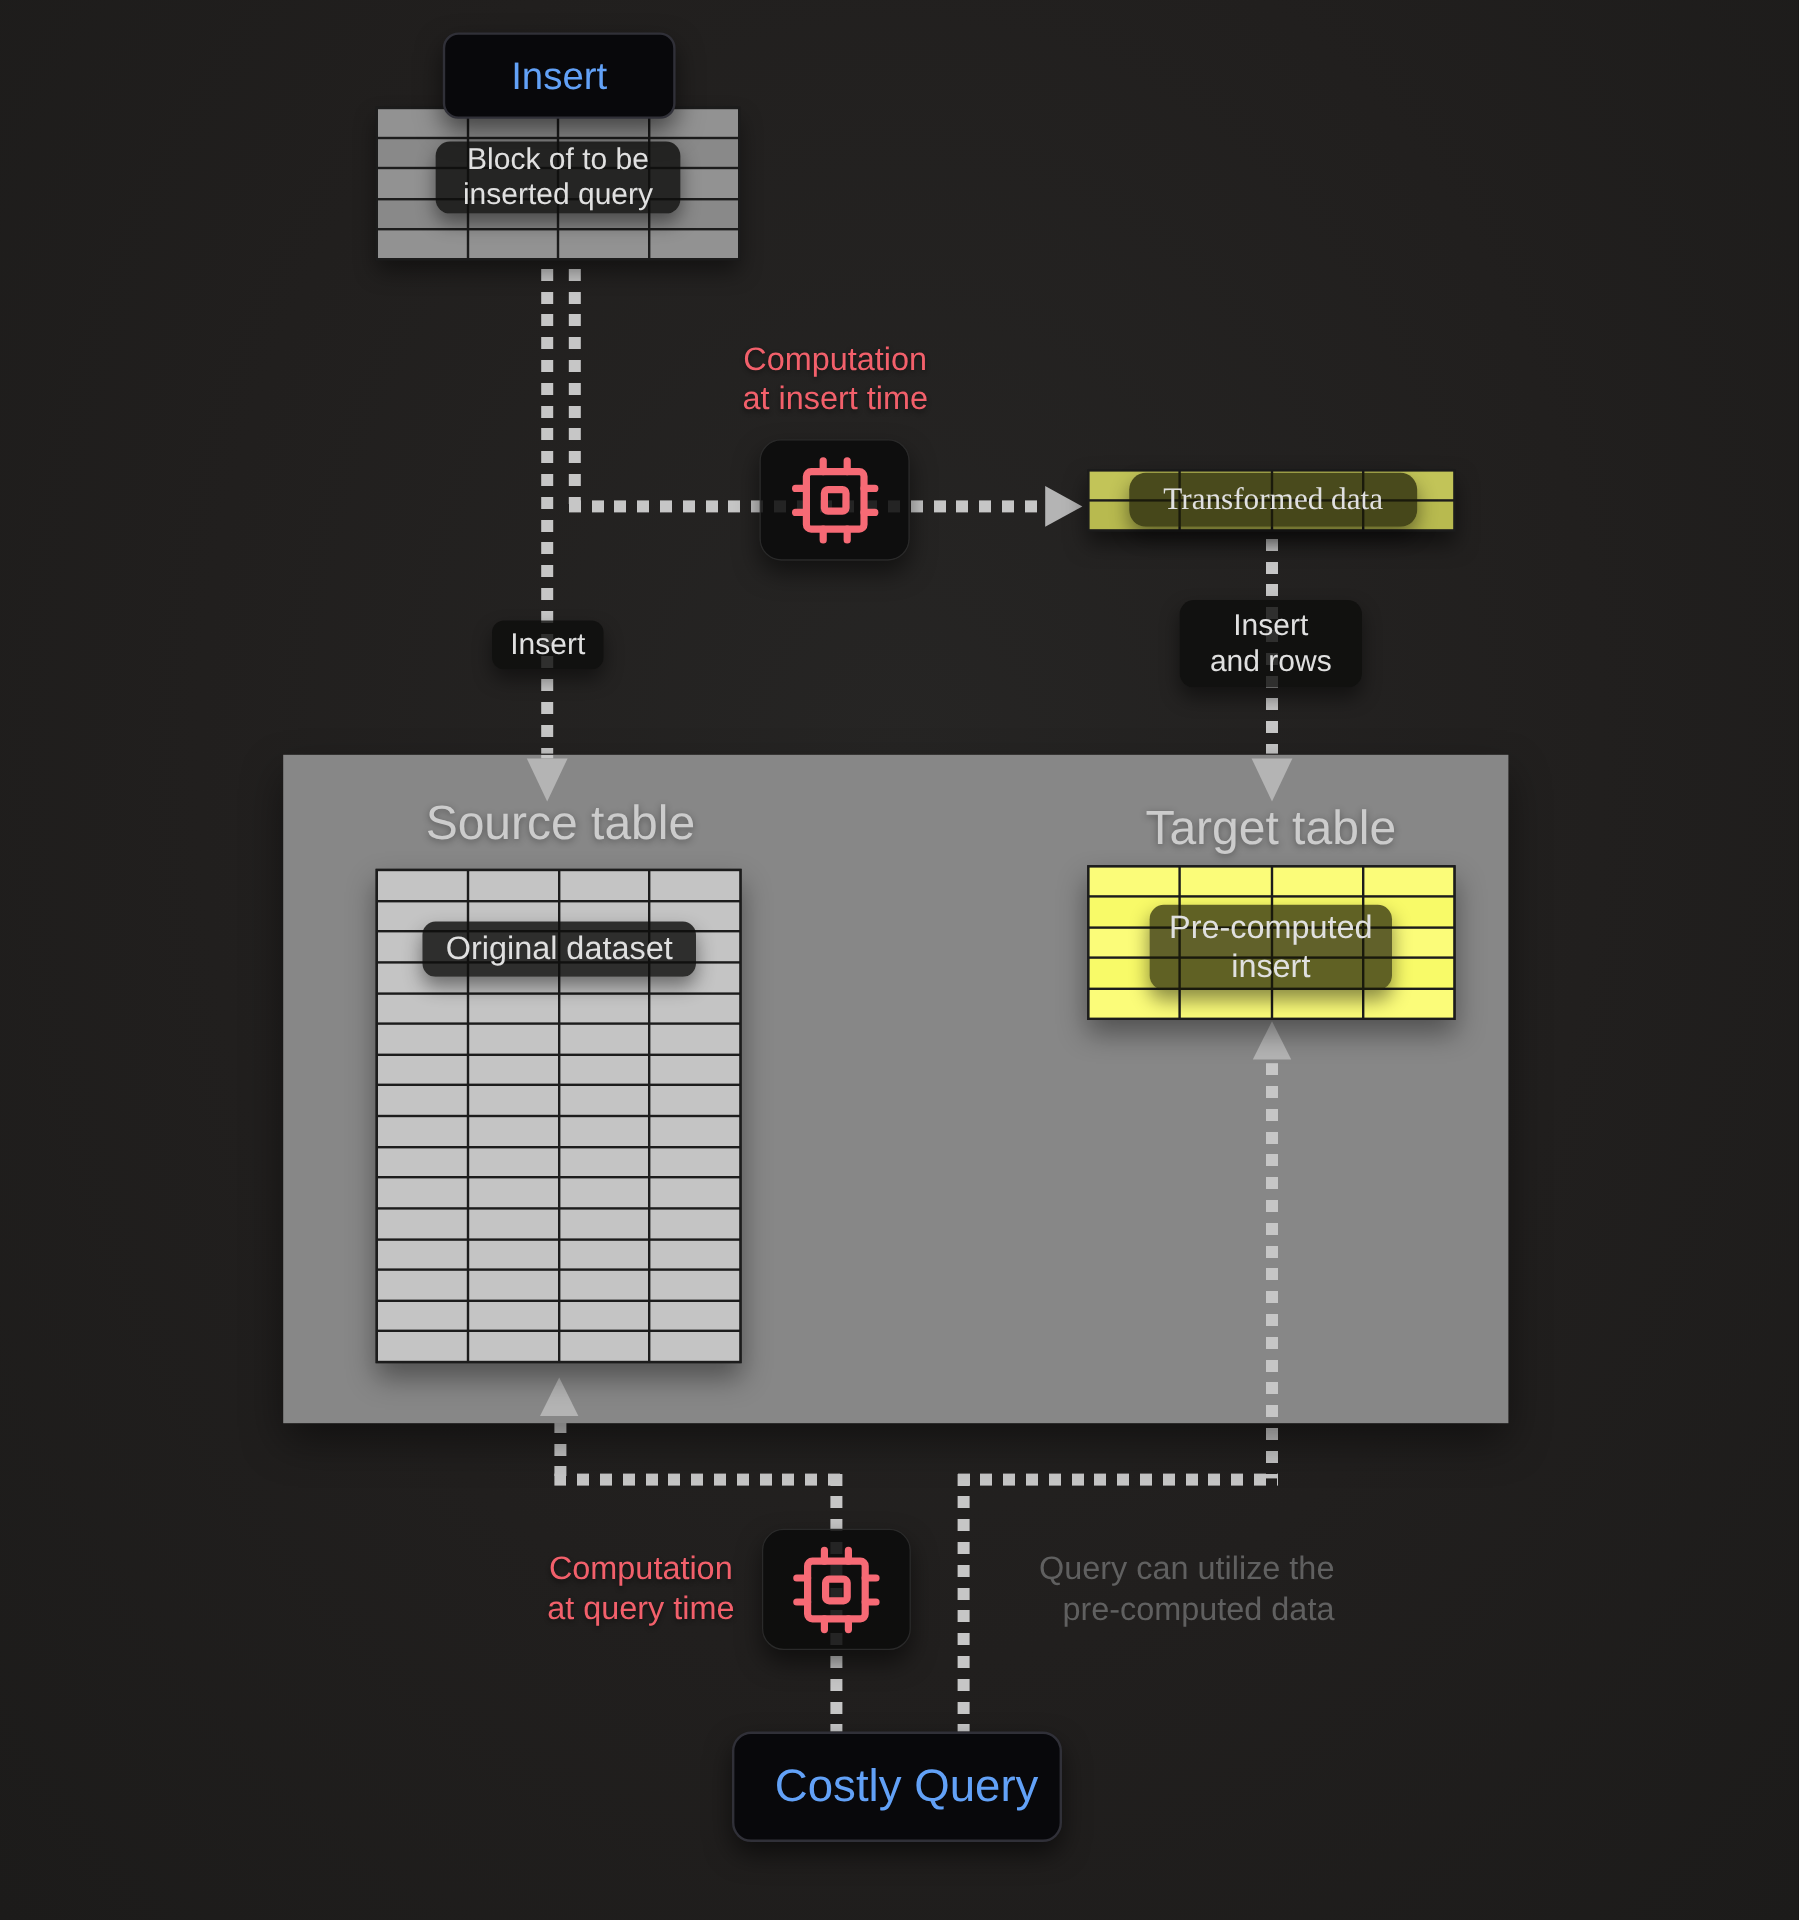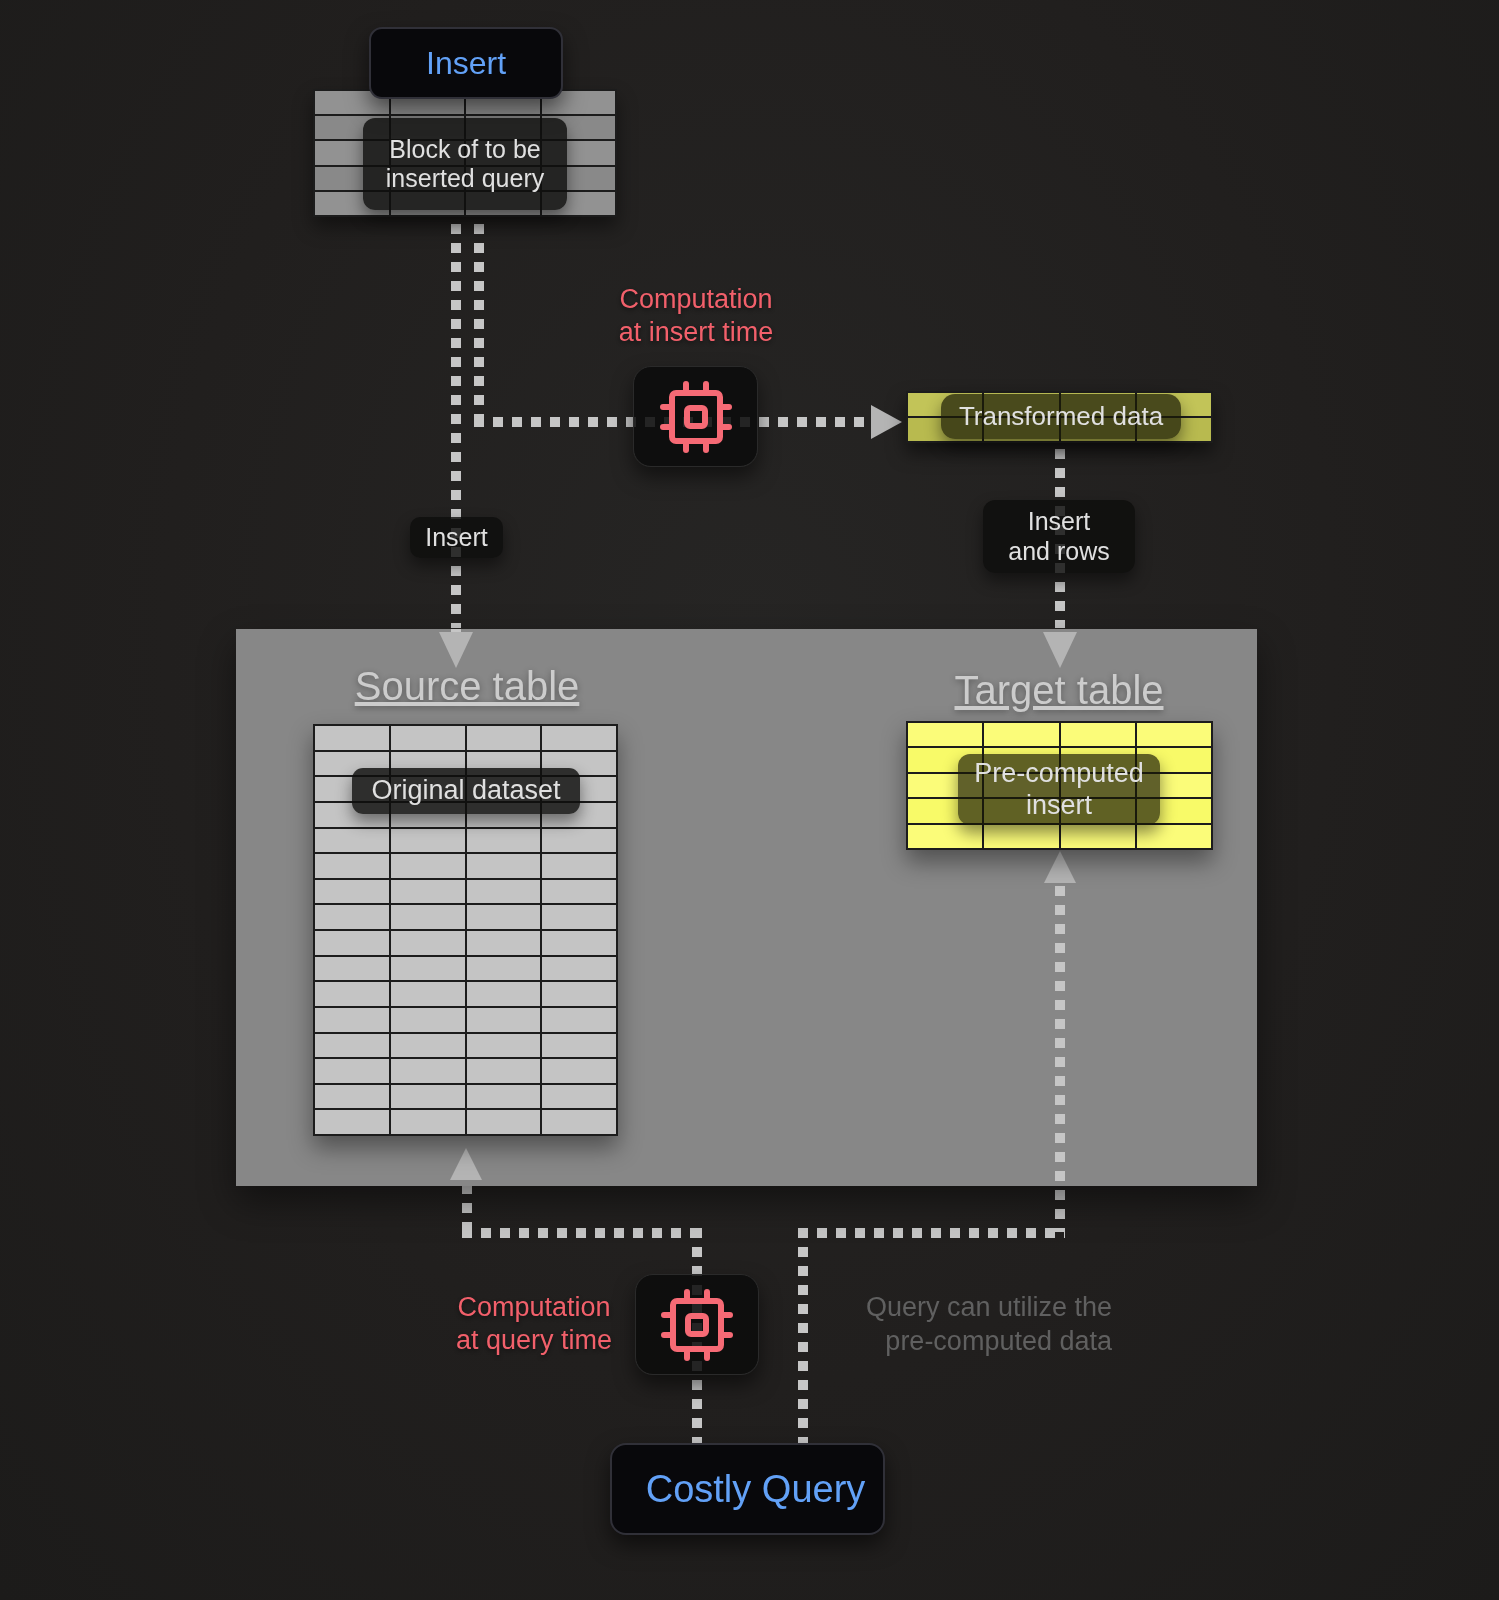--- a/index.html
+++ b/index.html
@@ -45,21 +45,21 @@
   
   .cpu-box{
     background:rgba(12,12,12,.87);border:1px solid #2a2a2a;border-radius:18px;
     display:flex;align-items:center;justify-content:center;
     box-shadow:0 10px 20px rgba(0,0,0,.5);
   }
   .red-note{color:var(--red);text-align:center;font-size:27px;line-height:33px;
     text-shadow:0 2px 4px rgba(0,0,0,.45);}
   .gray-note{color:#606060;text-align:center;font-size:27px;line-height:34px;}
   .panel-heading{color:#cccccc;font-size:40px;text-align:center;
-    text-shadow:0 2px 6px rgba(0,0,0,.35);text-decoration:underline;}
+    text-shadow:0 2px 6px rgba(0,0,0,.35);}
 </style>
 </head>
 <body>
 
 <div id="stage" style="--dots: #c6c6c6; --arrow: #b4b4b4; --red: #f2606b; --blue: #62a1f7;">
 
   <div class="vdots" style="left:451px;top:224px;height:404px;"></div>
   <div class="vdots" style="left:474px;top:224px;height:196px;"></div>
   <div class="hdots" style="left:474px;top:417px;width:396px;"></div>
   <div class="abs arr-right" style="left:871px;top:405px;"></div>
@@ -205,21 +205,21 @@
       <div></div>
       <div></div>
       <div></div>
       <div></div>
       <div></div>
       <div></div>
     </div>
   <div class="abs action-box" style="left:369px;top:27px;width:194px;height:72px;font-size:32px;">
     <span>Insert</span>
   </div>
-  <div class="abs chip-label" style="left:363px;top:118px;width:204px;height:92px;font-size:25px;">
+  <div class="abs chip-label" style="left:363px;top:118px;width:204px;height:60px;font-size:25px;">
     <span>Block of to be</span>
     <span>inserted query</span>
   </div>
 
   <div class="abs red-note" style="left:590px;top:283px;width:212px;">
     <span>Computation</span><br>
     <span>at insert time</span>
   </div>
   <div class="abs cpu-box" style="left:633px;top:366px;width:125px;height:101px;">
     <span style="display:flex;">
@@ -241,21 +241,21 @@
   <div class="abs grid-table t-transformed" style="left: 906px; top: 391px; width: 307px; height: 52px; box-shadow: rgba(0, 0, 0, 0.5) 0px 10px 18px; grid-template-columns: repeat(4, 1fr); grid-template-rows: repeat(2, 1fr);">
       <div></div>
       <div></div>
       <div></div>
       <div></div>
       <div></div>
       <div></div>
       <div></div>
       <div></div>
     </div>
-  <div class="abs chip-label" style="left:941px;top:394px;width:240px;height:45px;font-size:26px;background:rgba(26,26,6,.72);border-radius:14px;">
+  <div class="abs chip-label" style="left:941px;top:394px;width:240px;height:45px;font-size:26px;background:rgba(26,26,6,.72);border-radius:14px;font-family:Liberation Serif, serif;">
     <span>Transformed data</span>
   </div>
 
   <div class="abs chip-label" style="left:410px;top:517px;width:93px;height:41px;font-size:25px;border-radius:10px;">
     <span>Insert</span>
   </div>
   <div class="abs chip-label" style="left:983px;top:500px;width:152px;height:73px;font-size:25px;">
     <span>Insert</span>
     <span>and rows</span>
   </div>

